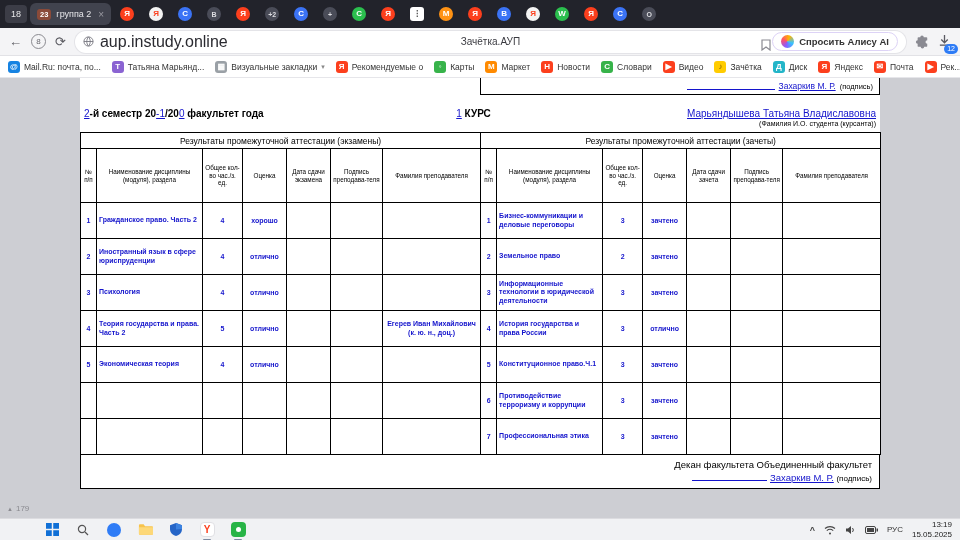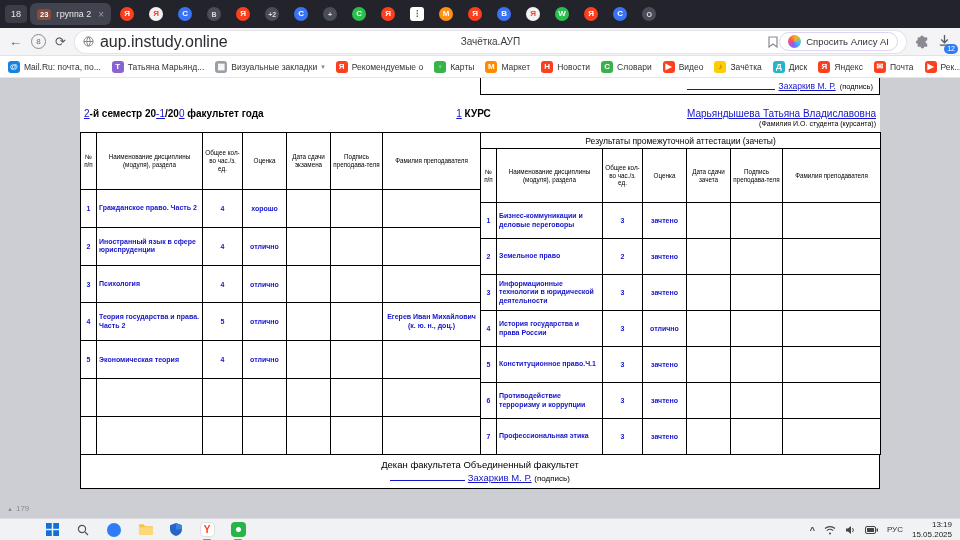--- a/index.html
+++ b/index.html
@@ -23,21 +23,21 @@
   .fav-orange { background: #ff9214; color: #fff; }
   .fav-plain { background: #fff; color: #444; border-radius: 3px; }
 
   
   .toolbar { height: 28px; background: #f4f4f6; display: flex; align-items: center; padding: 0 9px; gap: 9px; border-bottom: 1px solid #e2e2e6; }
   .nav-ico { color: #5a5a60; font-size: 13px; line-height: 1; }
   .ext-badge { width: 15px; height: 15px; border: 1.5px solid #8a8a90; border-radius: 50%; font-size: 8px; color: #6a6a70; display: flex; align-items: center; justify-content: center; flex: none; }
   .addressbar { flex: 1; height: 22px; background: #fff; border-radius: 12px; display: flex; align-items: center; padding: 0 8px; gap: 6px; position: relative; box-shadow: 0 0 0 1px #e4e4e8; }
   .url { font-size: 16px; color: #2a2a30; z-index: 2; }
   .page-title-center { position: absolute; left: 0; right: 0; text-align: center; font-size: 10px; color: #3a3a40; z-index: 1; }
-  .ab-right { margin-left: auto; display: flex; align-items: center; gap: 1px; z-index: 2; }
+  .ab-right { margin-left: auto; display: flex; align-items: flex-end; gap: 1px; z-index: 2; font-weight: bold; }
   .alice-chip { display: flex; align-items: center; gap: 5px; border: 1px solid #ddd3f6; border-radius: 11px; padding: 2px 8px; background: #fff; font-size: 9.5px; color: #333; white-space: nowrap; }
   .alice-orb { width: 13px; height: 13px; border-radius: 50%; background: conic-gradient(from 200deg, #8a5cff, #ff4f6e, #ffb300, #35c3ff, #8a5cff); }
   .dl-wrap { position: relative; }
   .dl-badge { position: absolute; right: -7px; bottom: -3px; background: #2e7cf6; color: #fff; font-size: 7px; border-radius: 7px; padding: 0 3px; min-width: 11px; text-align: center; line-height: 10px; }
 
   
   .bookmarks { height: 22px; background: #fff; display: flex; align-items: center; gap: 11px; padding: 0 8px; font-size: 8.5px; color: #333; border-bottom: 1px solid #e6e6ea; overflow: hidden; white-space: nowrap; }
   .bm { display: flex; align-items: center; gap: 4px; flex: none; }
   .bm-ic { width: 12px; height: 12px; border-radius: 3px; color: #fff; font-size: 8px; display: flex; align-items: center; justify-content: center; font-weight: bold; line-height: 1; }
   .ic-blue { background: #1683e2; } .ic-purple { background: #8a63d2; } .ic-gray { background: #9aa0a6; }
@@ -68,21 +68,21 @@
   .t-title { font-size: 8.5px; text-align: center; height: 16px; }
   .t-hdr { font-size: 6.3px; text-align: center; height: 54px; line-height: 1.25; }
   .d-row td { height: 36px; font-size: 7px; }
   .d-num { text-align: center; color: #1414cc; font-weight: bold; }
   .d-name { color: #1414cc; font-weight: bold; line-height: 1.2; }
   .d-ctr { text-align: center; color: #1414cc; font-weight: bold; }
   .d-fam { text-align: center; color: #1414cc; font-weight: bold; font-size: 6.8px; line-height: 1.25; }
 
   .doc-footer { display: flex; border: 1px solid #000; margin-top: -1px; min-height: 34px; }
   .df-left { width: 400px; border-right: 1px solid #000; padding: 3px 5px; font-size: 9.5px; line-height: 1.4; }
-  .df-right { flex: 1; padding: 3px 7px; font-size: 9.5px; text-align: center; line-height: 1.4; }
+  .df-right { flex: 1; padding: 3px 7px; font-size: 9.5px; text-align: right; line-height: 1.4; }
 
   .page-counter { position: absolute; left: 7px; bottom: 5px; font-size: 8px; color: #8a8a90; display: flex; align-items: center; gap: 3px; }
   .like-arrow { font-size: 6px; }
 
   
   .taskbar { height: 22px; background: #f1f2f4; border-top: 1px solid #dcdce0; display: flex; align-items: center; padding: 0 8px 0 44px; gap: 15px; }
   .tb-ico { width: 16px; height: 16px; display: flex; align-items: center; justify-content: center; position: relative; flex: none; }
   .tb-active::after { content: ""; position: absolute; bottom: -3px; left: 4px; right: 4px; height: 2px; border-radius: 1px; background: #7d8aa0; }
   .ybro { width: 15px; height: 15px; background: #fff; border: 1px solid #e0e0e4; border-radius: 4px; color: #fc3f1d; font-size: 10px; font-weight: bold; display: flex; align-items: center; justify-content: center; }
   .greenapp { width: 15px; height: 15px; background: #28b446; border-radius: 4px; display: flex; align-items: center; justify-content: center; }
@@ -289,20 +289,23 @@
           <colgroup>
               <col style="width:16px">
               <col style="width:106px">
               <col style="width:40px">
               <col style="width:44px">
               <col style="width:44px">
               <col style="width:52px">
               <col style="width:98px">
             </colgroup>
           <tbody>
+              <tr>
+                <td class="t-title" colspan="7">Результаты промежуточной аттестации (экзамены)</td>
+              </tr>
           <tr>
             <td class="t-hdr">№ п/п</td>
             <td class="t-hdr">Наименование дисциплины (модуля), раздела</td>
             <td class="t-hdr">Общее кол-во час./з. ед.</td>
             <td class="t-hdr">Оценка</td>
             <td class="t-hdr">Дата сдачи экзамена</td>
             <td class="t-hdr">Подпись преподава-теля</td>
             <td class="t-hdr">Фамилия преподавателя</td>
           </tr>
           <tr class="d-row">

